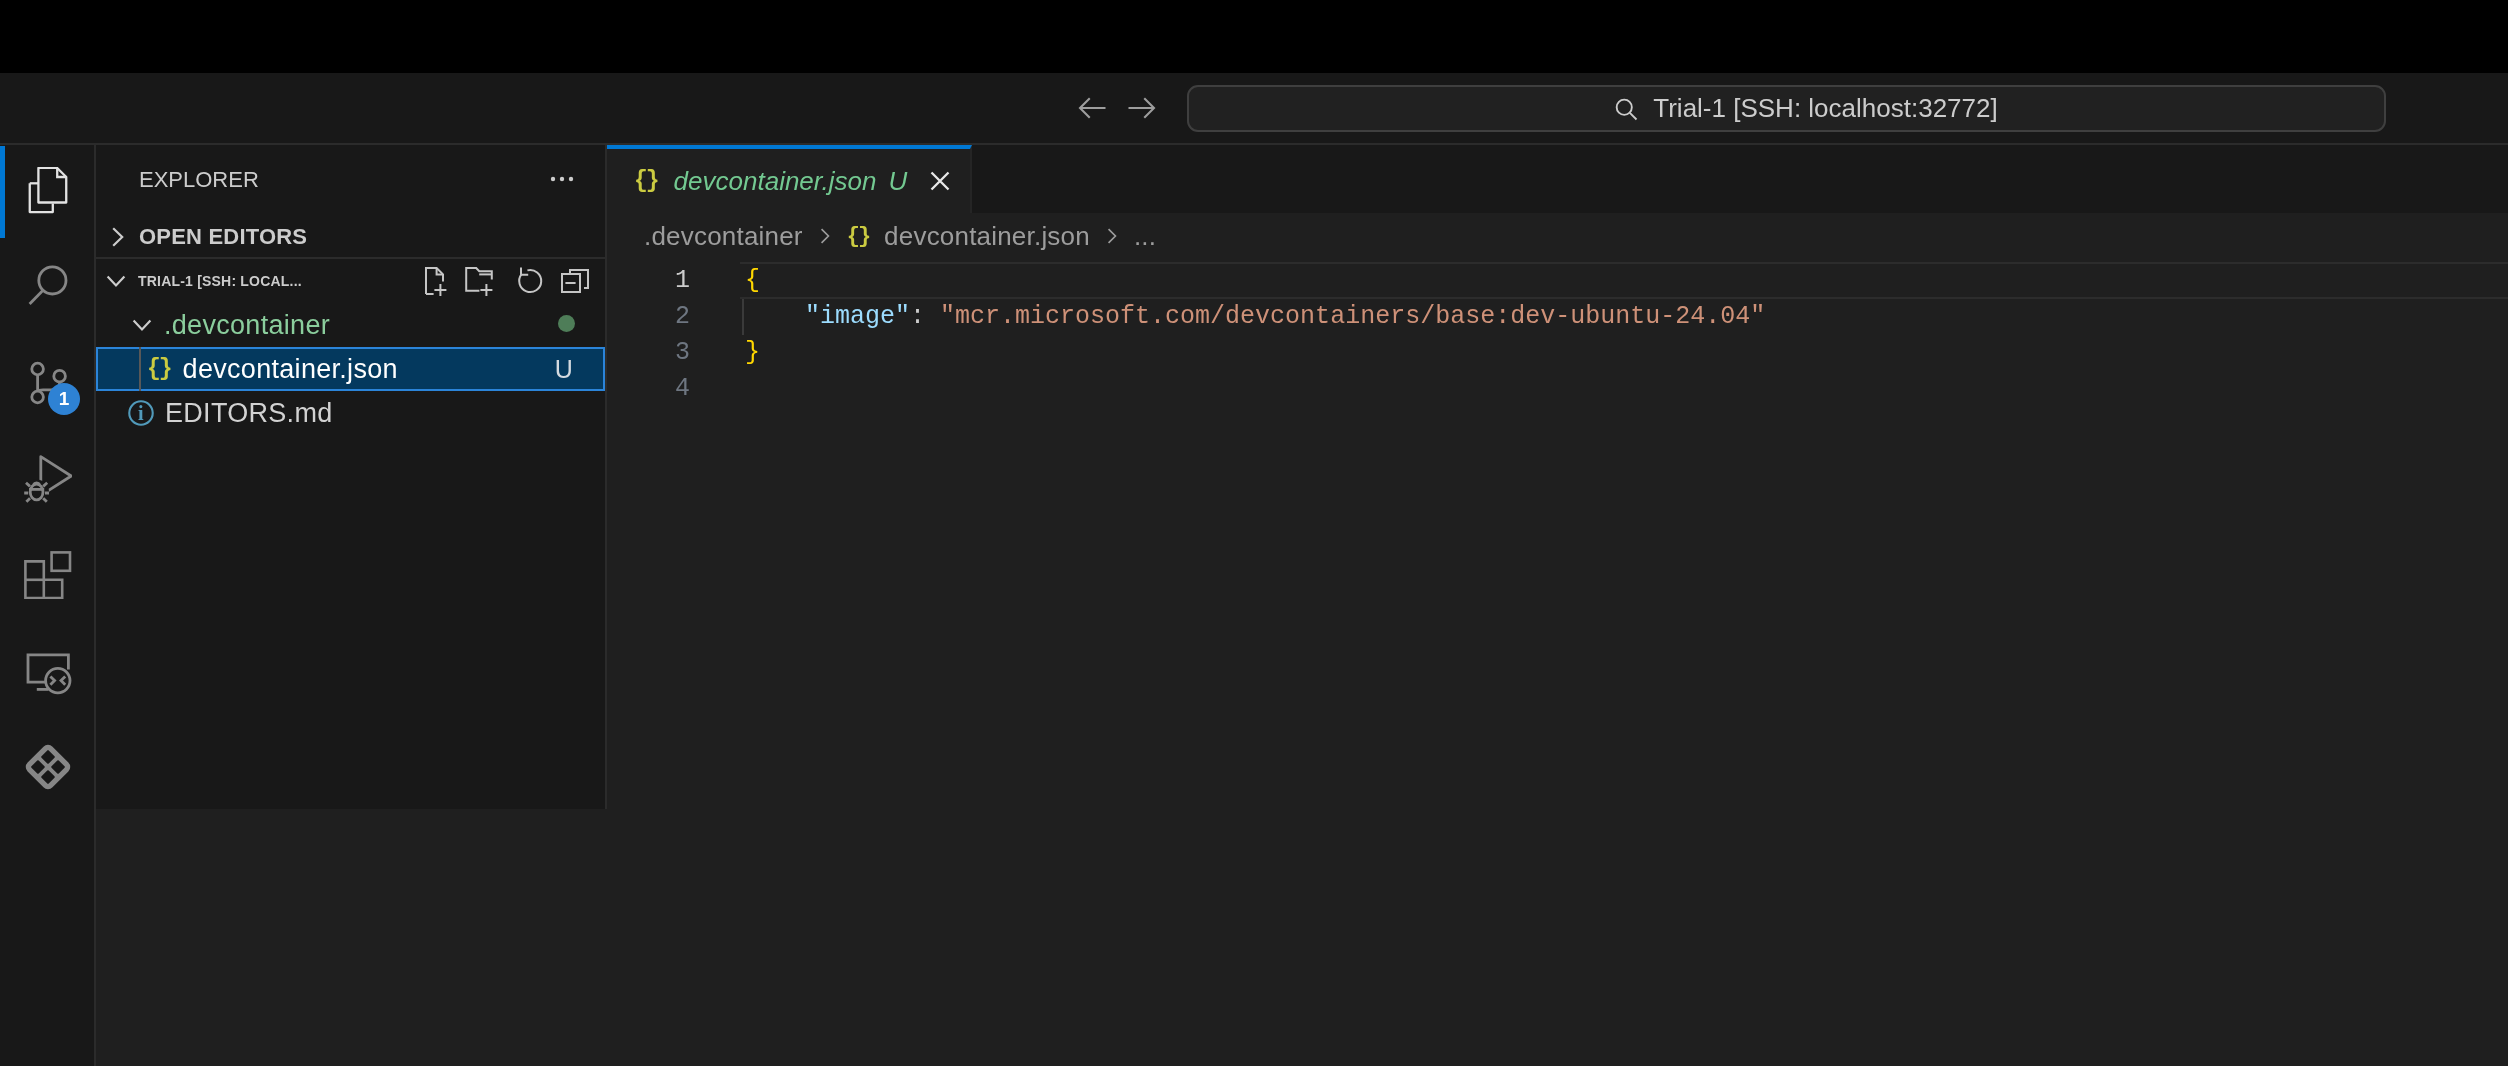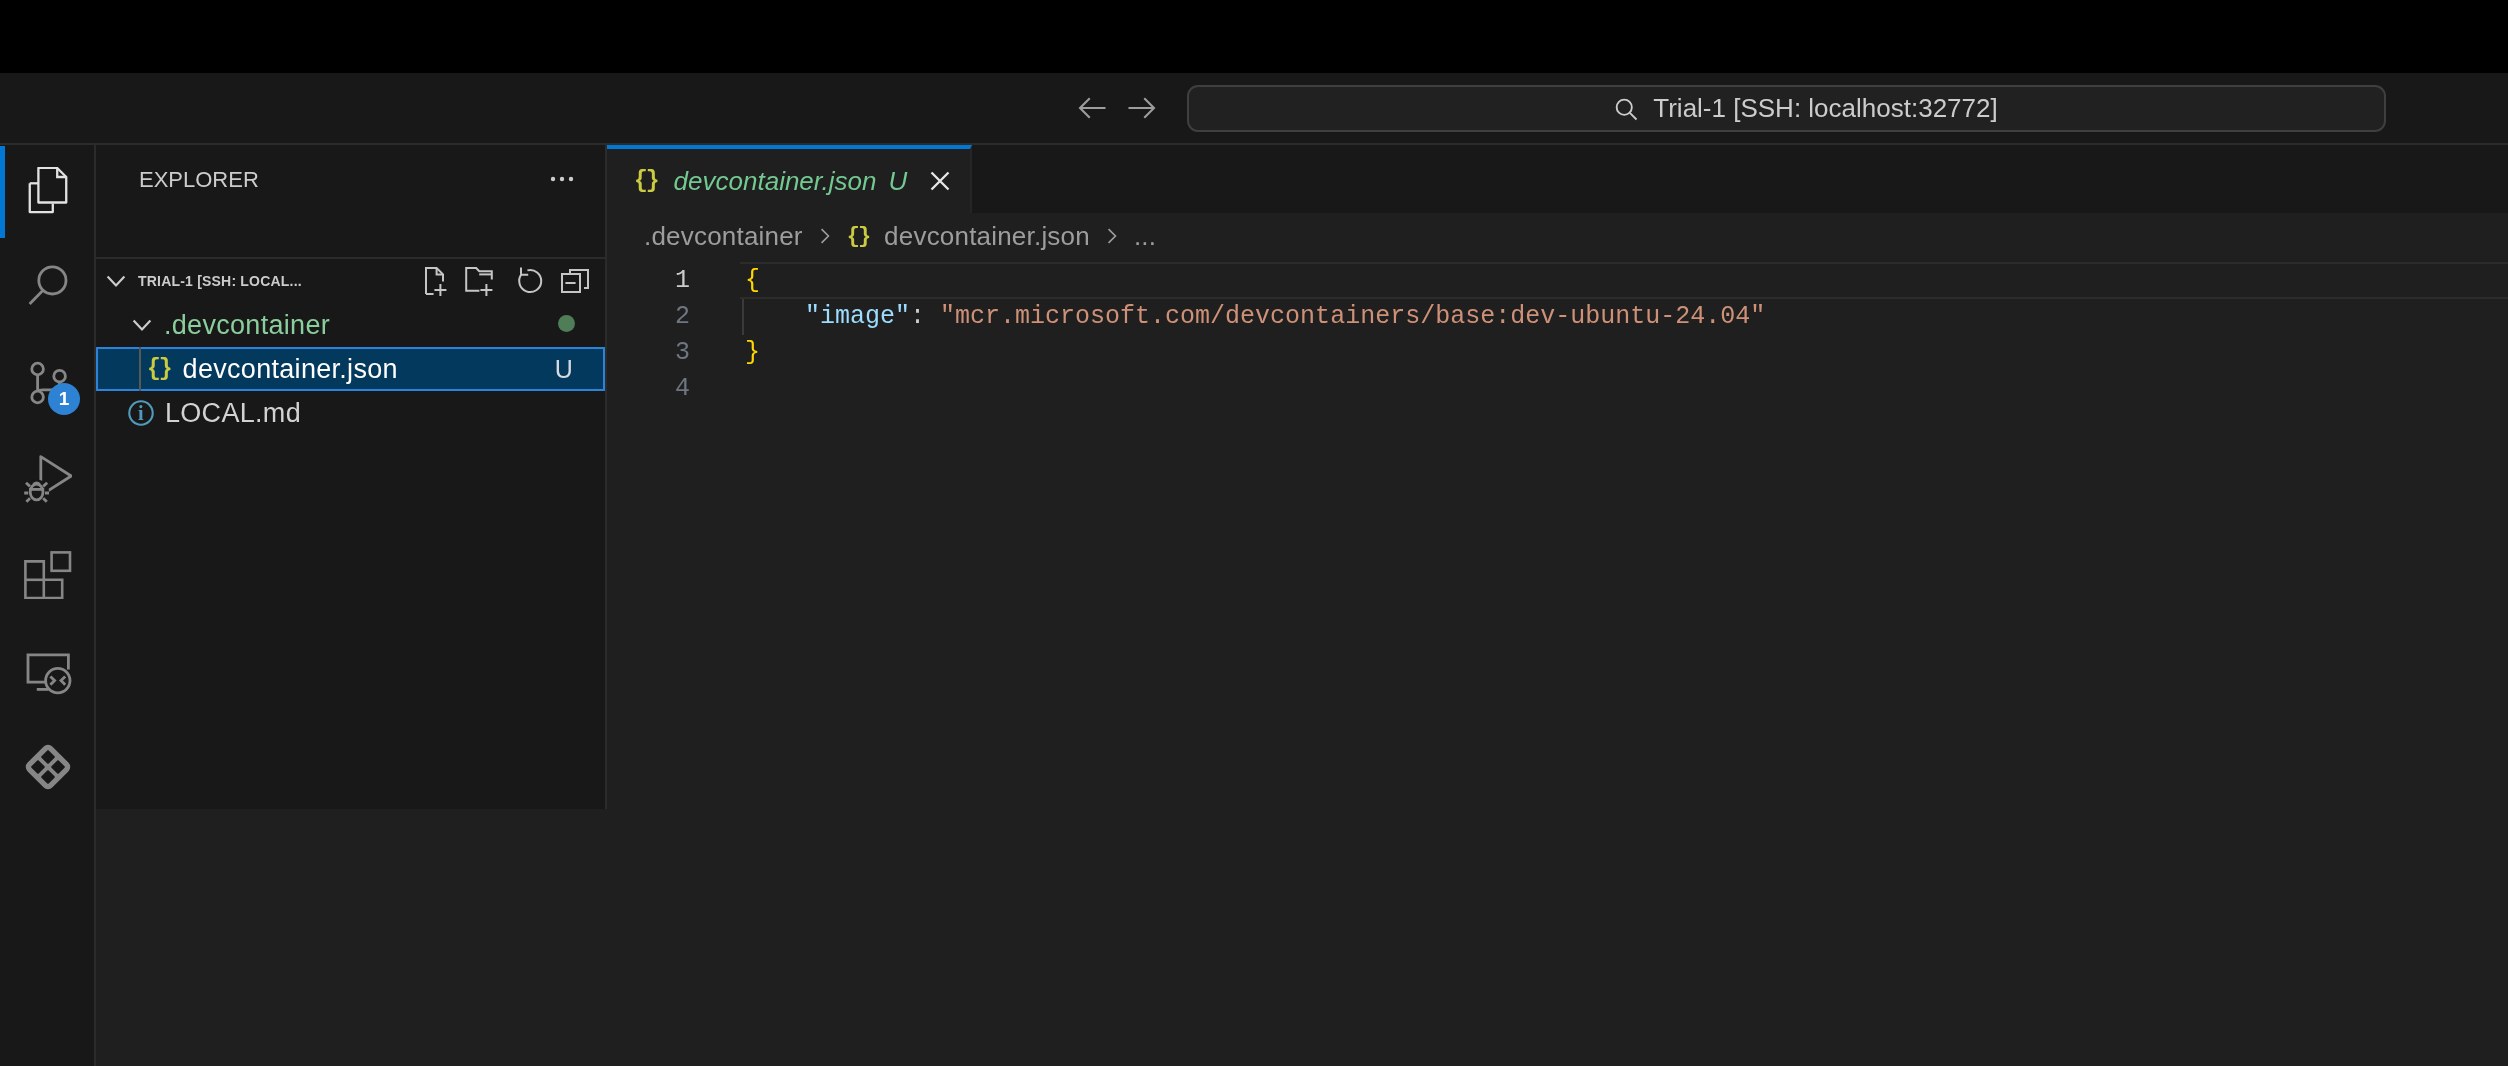--- a/index.html
+++ b/index.html
@@ -143,20 +143,26 @@
   </svg>
 
   <div class="abs" id="sidebar">
     <div id="sb-title">EXPLORER</div>
     <svg id="sb-dots" class="abs" viewBox="0 0 30 20" fill="#cccccc">
       <circle cx="5" cy="10" r="2.2"></circle>
         <circle cx="14" cy="10" r="2.2"></circle>
         <circle cx="23" cy="10" r="2.2"></circle>
     </svg>
 
+    <div class="row" id="row-open">
+      <svg class="chev" style="margin-left:6px" width="32" height="32" viewBox="0 0 16 16" fill="none" stroke="#cccccc" stroke-width="1.1">
+        <path d="M5.6 3.6 L10.1 8 L5.6 12.4"></path>
+      </svg>
+      <span style="margin-left:5px">OPEN EDITORS</span>
+    </div>
     <div id="sep1"></div>
 
     <div class="row" id="row-trial">
       <svg class="chev" style="margin-left:4px" width="32" height="32" viewBox="0 0 16 16" fill="none" stroke="#cccccc" stroke-width="1.1">
         <path d="M3.8 5.8 L8 10.2 L12.2 5.8"></path>
       </svg>
       <span style="margin-left:6px">TRIAL-1 [SSH: LOCAL...</span>
 
       <svg class="hdricon" style="left:321px" viewBox="0 0 16 16" fill="none" stroke="#c5c5c5" stroke-width="1">
         <path d="M4.5 14.5 V1.5 H9.8 L13 4.7 V8.2"></path>
@@ -196,21 +202,21 @@
       <span class="braces" style="margin-left:49px">{}</span>
       <span style="margin-left:12px">devcontainer.json</span>
       <div class="udec">U</div>
     </div>
 
     <div class="row" id="row-readme">
       <svg style="margin-left:31px" width="28" height="28" viewBox="0 0 16 16" fill="none" stroke="#519aba" stroke-width="1.2">
         <circle cx="8" cy="8" r="6.7"></circle>
         <text x="8.1" y="11.9" text-anchor="middle" font-family="Liberation Serif" font-size="11.5" font-weight="bold" fill="#519aba" stroke="none">i</text>
       </svg>
-      <span style="margin-left:10px">LOCAL.md</span>
+      <span style="margin-left:10px">EDITORS.md</span>
     </div>
   </div>
 
   <div class="abs" id="editor">
     <div id="tabstrip">
       <div id="tab1">
         <span class="braces" style="margin-left:27px">{}</span>
         <span class="lbl" style="margin-left:16px">devcontainer.json</span>
         <span class="lbl" style="margin-left:12px">U</span>
         <svg style="margin-left:16px" width="34" height="34" viewBox="0 0 16 16" fill="none" stroke="#e8e8e8" stroke-width="1.1">

